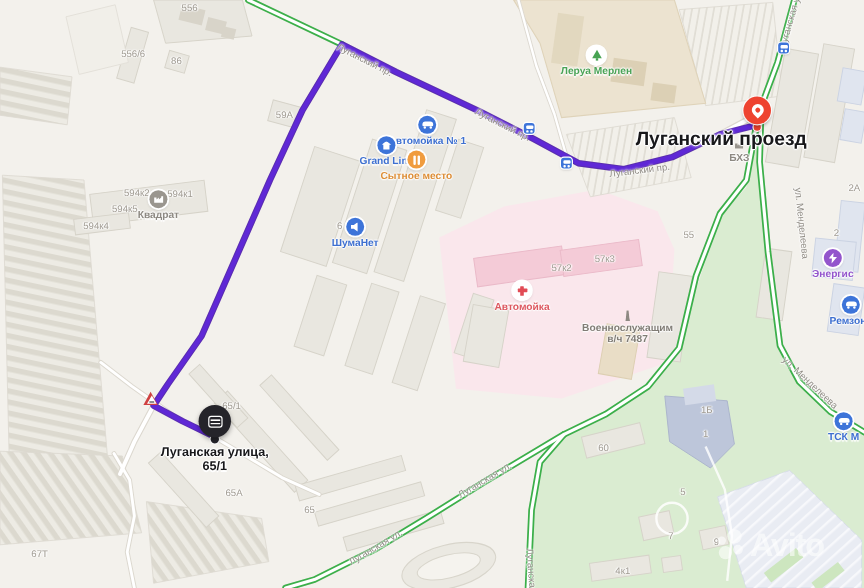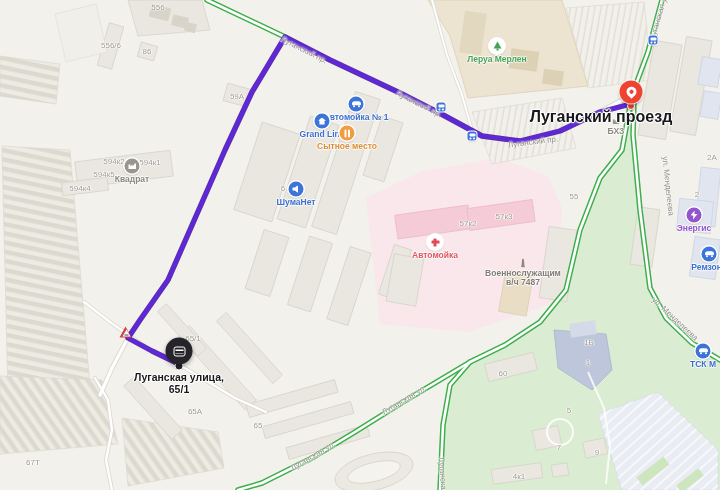--- a/index.html
+++ b/index.html
@@ -375,14 +375,23 @@
 
   <div class="marker-black">
     <div class="garage"></div>
   </div>
   <div class="dot-black"></div>
   <div class="mlabel dest-label">
     <div>Луганская улица,</div>
     <div>65/1</div>
   </div>
 
+  <div class="watermark">
+    <div class="wm-dots">
+      <span class="wd wd1"></span>
+        <span class="wd wd2"></span>
+        <span class="wd wd3"></span>
+        <span class="wd wd4"></span>
+    </div>
+    <span class="wm-text">Avito</span>
+  </div>
 
 </div>
 
 </body></html>

